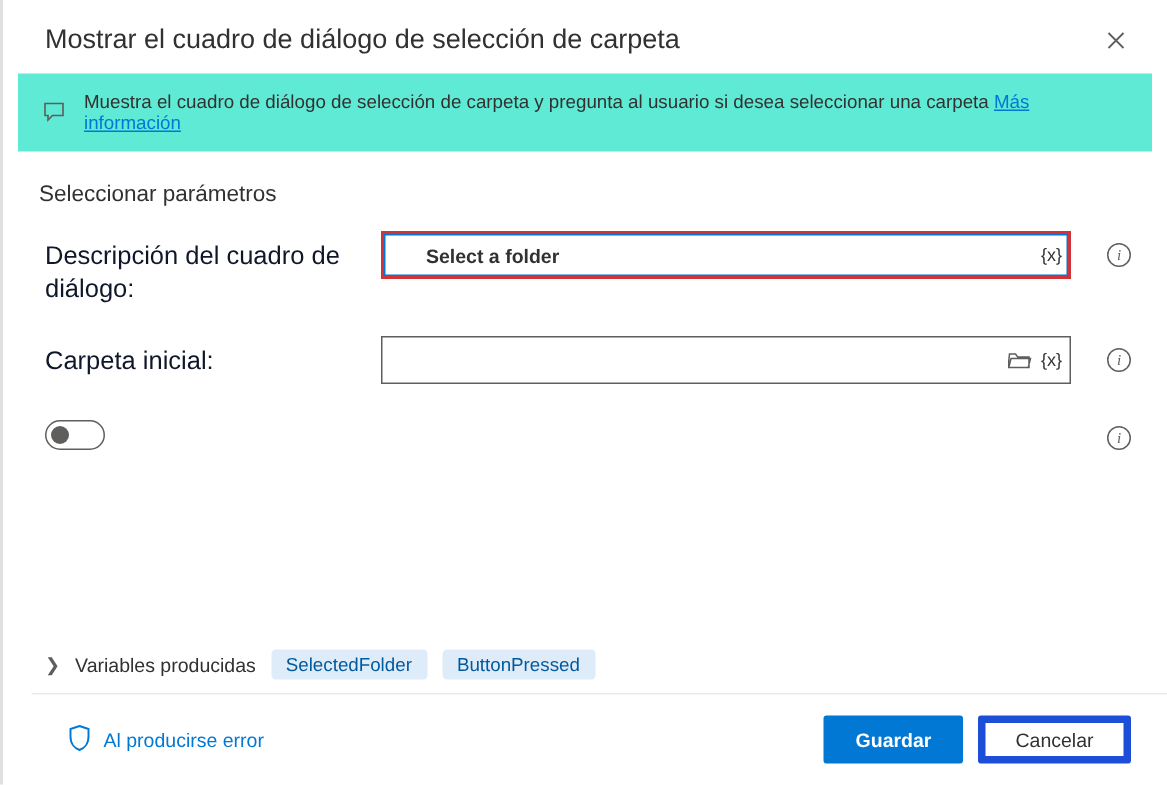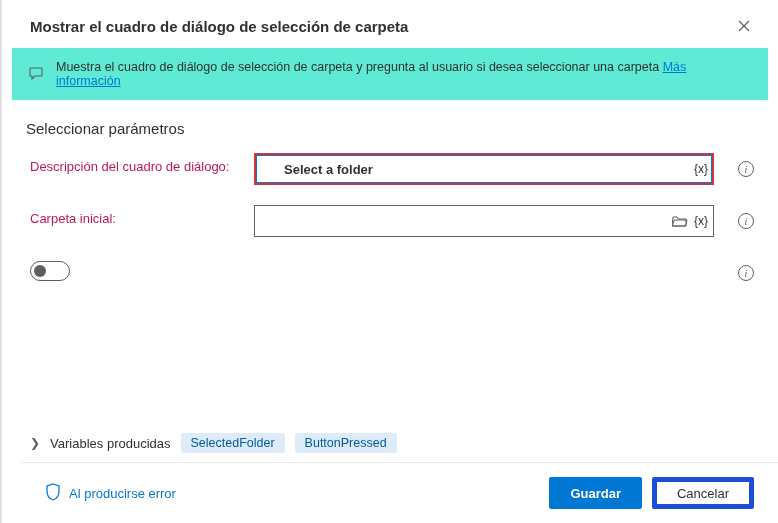--- a/index.html
+++ b/index.html
@@ -1,26 +1,26 @@
 <!DOCTYPE html>
 <html><head>
   <meta charset="utf-8">
   <style>
     * { box-sizing: border-box; margin: 0; padding: 0; font-family: 'Segoe UI', Tahoma, sans-serif; }
     body { width: 778px; height: 523px; background: #fff; position: relative; border-left: 2px solid #e0e0e0; }
     .header { display: flex; align-items: center; justify-content: space-between; padding: 16px 24px 12px 28px; }
-    .header h1 { font-size: 15px; font-weight: 700; color: #323130; }
+    .header h1 { font-size: 18px; font-weight: 400; color: #323130; }
     .close-btn { width: 20px; height: 20px; display: flex; align-items: center; justify-content: center; cursor: pointer; color: #605e5c; font-size: 14px; }
     .info-banner { display: flex; align-items: center; gap: 12px; background: #5eead4; padding: 12px 16px; margin: 0 10px; font-size: 12.5px; color: #323130; }
     .info-banner a { color: #0078d4; text-decoration: underline; }
     .comment-icon { flex-shrink: 0; }
     .section-title { font-size: 15px; font-weight: 400; color: #323130; padding: 20px 24px 8px; }
     .params { padding: 8px 24px 0 28px; }
     .param-row { display: flex; align-items: flex-start; gap: 12px; margin-bottom: 20px; }
-    .param-label { width: 212px; font-size: 13px; color: #be185d; padding-top: 6px; line-height: 1.3; }
+    .param-label { width: 212px; font-size: 17px; color: #0f172a; padding-top: 6px; line-height: 1.3; }
     .param-input-wrap { flex: 1; position: relative; }
     .param-input { width: 100%; height: 32px; border: 1px solid #605e5c; padding: 0 32px 0 28px; font-size: 13px; color: #323130; background: #fff; }
     .param-input.highlighted { border: 2px solid #d13438; outline: 1px solid #0078d4; outline-offset: -3px; font-weight: 600; }
     .input-icons { position: absolute; right: 6px; top: 50%; transform: translateY(-50%); display: flex; gap: 6px; align-items: center; }
     .var-icon { font-size: 12px; color: #323130; cursor: pointer; }
     .folder-icon svg { display: block; }
     .info-icon { width: 16px; height: 16px; border: 1px solid #605e5c; border-radius: 50%; display: flex; align-items: center; justify-content: center; font-size: 10px; color: #605e5c; margin-left: 12px; margin-top: 8px; font-style: italic; font-family: Georgia, serif; }
     .toggle { width: 40px; height: 20px; border: 1px solid #605e5c; border-radius: 10px; position: relative; cursor: pointer; margin-top: 4px; }
     .toggle-knob { width: 12px; height: 12px; background: #605e5c; border-radius: 50%; position: absolute; left: 3px; top: 3px; }
     .variables-section { position: absolute; bottom: 70px; left: 28px; display: flex; align-items: center; gap: 10px; font-size: 13px; }

